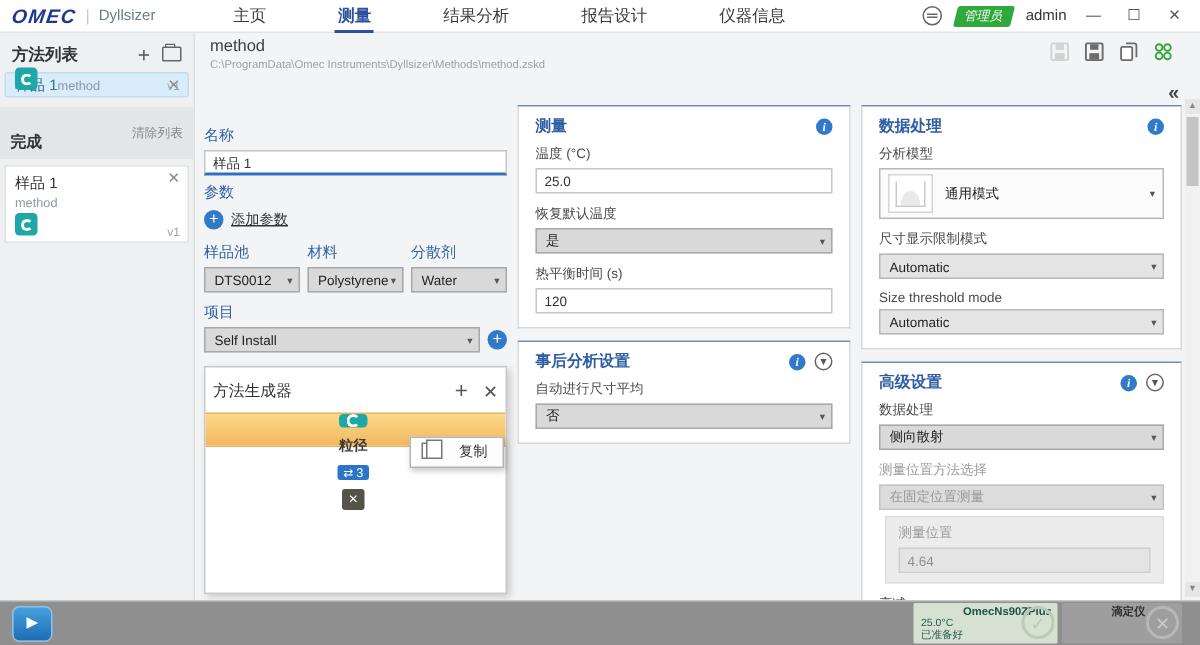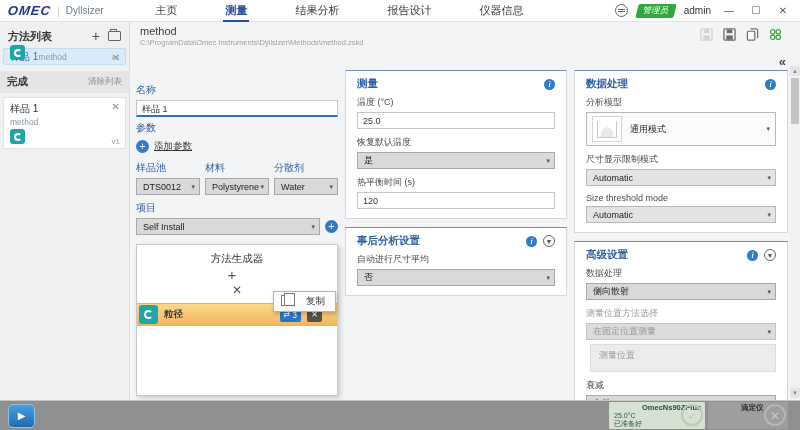--- a/index.html
+++ b/index.html
@@ -40,21 +40,21 @@
   .m-card .ttl { font-size:10px; color:#333; }
   .m-card.sel .ttl { color:#3a6ba5; }
   .m-card .sub { font-size:8.5px; color:#8a97a3; margin-top:1px; }
   .m-card .x { position:absolute; right:5px; top:3px; font-size:10px; color:#888; }
   .m-card .ver { position:absolute; right:5px; bottom:2px; font-size:8px; color:#9aa5ad; }
   .omec-mark { position:absolute; left:6px; bottom:4px; width:15px; height:15px;
     background:#1fa6a6; border-radius:3px; display:flex; align-items:center; justify-content:center; }
   .omec-mark span { width:8px; height:8px; border:2px solid #fff; border-radius:50%;
     border-right-color:transparent; display:block; }
   .sb-sec { display:flex; align-items:center; background:#e3e5e7; padding:4px 7px; margin:6px 0 4px; }
-  .sb-sec .s1 { flex:1; font-size:10.5px; font-weight:bold; color:#333; }
+  .sb-sec .s1 { flex:1; font-size:10.5px; font-weight:bold; color:#333;margin-top:13px; }
   .sb-sec .s2 { font-size:8.5px; color:#8a8a8a; }
 
   
   .main { position:absolute; left:130px; top:22px; width:670px; height:378px; background:#f3f4f5; }
   .main-head { height:26px; padding:3px 10px 0; position:relative; }
   .mh-title { font-size:11px; color:#3c3c3c; }
   .mh-path { font-size:7.5px; color:#a0a0a0; margin-top:1px; }
   .mh-icons { position:absolute; right:18px; top:6px; display:flex; gap:10px; align-items:center; }
   .ic { width:13px; height:13px; }
   .collapse-ch { position:absolute; right:14px; top:32px; font-size:13px; color:#444; font-weight:bold; }
@@ -84,26 +84,26 @@
     font-size:11px; line-height:12px; text-align:center; }
   .addtxt { font-size:9.5px; color:#333;text-decoration:underline; }
   .trio { display:flex; gap:5px; margin-bottom:2px; }
   .trio > div { flex:1; min-width:0; }
   .projrow { display:flex; gap:5px; align-items:center; margin-bottom:4px; }
   .projrow .sel { flex:1; }
 
   
   .builder { margin-top:5px; flex:1; background:#fff; border:1px solid #c9c9c9;
     box-shadow:2px 2px 5px rgba(0,0,0,.18); position:relative; }
-  .b-head { display:flex; align-items:center; padding:7px 24px 6px;flex-direction:column; }
+  .b-head { display:flex; align-items:center; padding:7px 5px 6px; }
   .b-title { flex:1; font-size:10.5px; color:#333; }
   .b-plus { font-size:15px; color:#555; margin-right:10px; }
   .b-x { font-size:12px; color:#555; }
   .b-item { height:23px; background:linear-gradient(#fcd98b,#f3b75e); border-top:1px solid #e8b45a;
-    border-bottom:1px solid #e8b45a; display:flex; align-items:center; padding:0 15px 0 2px; gap:6px; }
+    border-bottom:1px solid #e8b45a; display:flex; align-items:center; padding:0 5px 0 2px; gap:6px;flex-direction:column; }
   .b-ic { width:19px; height:19px; background:#1fa6a6; border-radius:3px;
     display:flex; align-items:center; justify-content:center; }
   .b-ic span { width:9px; height:9px; border:2px solid #fff; border-radius:50%;
     border-right-color:transparent; display:block; }
   .b-item .b-lab { flex:1; font-size:9.5px; font-weight:bold; color:#3a3a3a; }
   .rep-badge { background:#2a74c9; color:#fff; border-radius:2px; height:14px; padding:0 4px;
     display:flex; align-items:center; gap:2px; font-size:8.5px; }
   .rep-ic { font-size:8px; }
   .b-del { width:15px; height:14px; background:#55524a; color:#fff; border-radius:2px;
     font-size:8px; line-height:14px; text-align:center; }
@@ -408,20 +408,21 @@
           </div>
           <div class="fld" style="margin-bottom:3px">
             <div class="glab dis">测量位置方法选择</div>
             <div class="sel dis">
               <span class="sel-v">在固定位置测量</span>
               <span class="sel-a">▾</span>
             </div>
           </div>
           <div class="inset">
             <div class="glab dis">测量位置</div>
+            <div class="tinput dis">4.64</div>
           </div>
           <div class="fld">
             <div class="glab">衰减</div>
             <div class="sel">
               <span class="sel-v">自动</span>
               <span class="sel-a">▾</span>
             </div>
           </div>
 
         </div>

